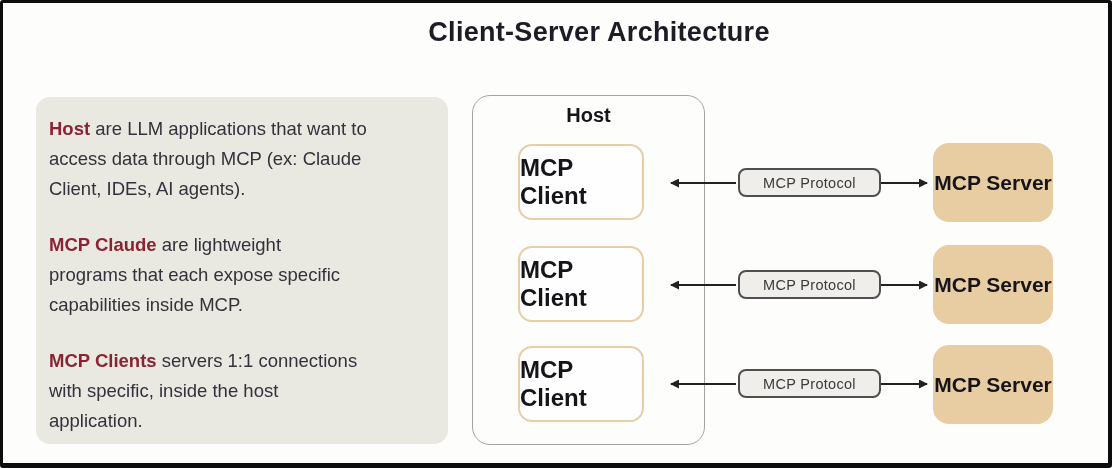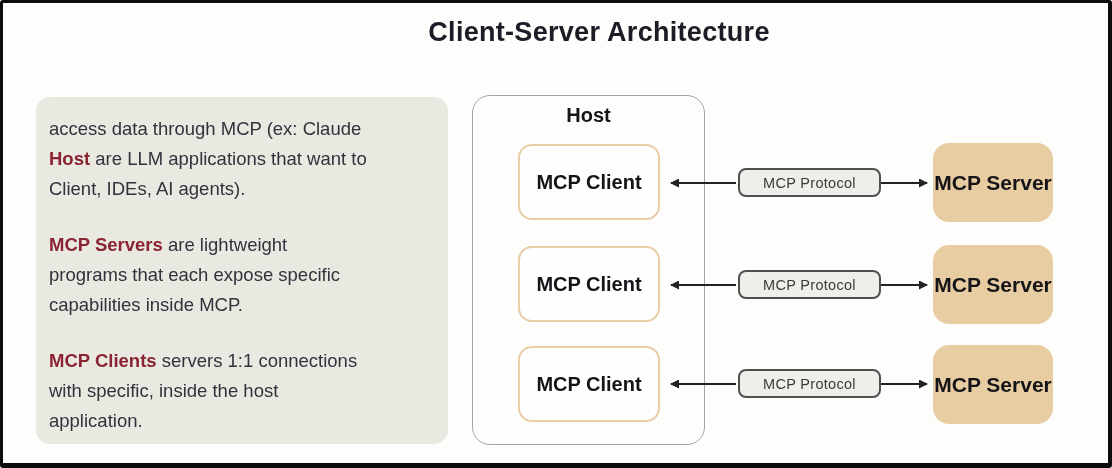--- a/index.html
+++ b/index.html
@@ -21,24 +21,24 @@
   .info-panel{position:absolute; left:36px; top:97px; width:412px; height:347px;
     background:var(--panel-bg); border-radius:14px; padding:17px 10px 0 13px;}
   .para{margin-bottom:26px;}
   .para .line{font-size:18.5px; line-height:30px; color:var(--body-text); white-space:nowrap;}
   .para .term{color:var(--term-maroon); font-weight:700;}
   
   .host-box{position:absolute; left:472px; top:95px; width:233px; height:350px;
     border:1.5px solid var(--host-border); border-radius:18px; background:transparent;}
   .host-label{position:absolute; top:8px; left:0; width:100%; text-align:center;
     font-size:20px; font-weight:700; color:var(--box-text);}
-  .client-box{position:absolute; left:45px; width:142px; height:76px;
+  .client-box{position:absolute; left:45px; width:126px; height:76px;
     background:var(--client-bg); border:2px solid var(--client-border); border-radius:14px;
     display:flex; align-items:center; justify-content:center;
-    font-size:20px; font-weight:700; color:var(--box-text);}
+    font-size:24px; font-weight:700; color:var(--box-text);}
   .client-box.r1{top:48px;} .client-box.r2{top:150px;} .client-box.r3{top:250px;}
   
   .pill{position:absolute; left:738px; width:143px; height:29px;
     background:var(--pill-bg); border:2px solid var(--pill-border); border-radius:8px;
     display:flex; align-items:center; justify-content:center;
     font-size:14.5px; color:var(--pill-text); letter-spacing:.3px; z-index:2;}
   .pill.r1{top:168px;} .pill.r2{top:270px;} .pill.r3{top:369px;}
   
   .server-box{position:absolute; left:933px; width:120px; height:79px;
     background:var(--server-bg); border-radius:16px;
@@ -51,26 +51,26 @@
 </head>
 <body>
 
 <div class="frame">
   <div class="frame-border"></div>
 
   <h1 class="title">Client-Server Architecture</h1>
 
   <div class="info-panel">
     <div class="para">
+      <div class="line"><span class="term">Host</span><span> are LLM applications that want to</span></div>
       <div class="line">access data through MCP (ex: Claude</div>
-      <div class="line"><span class="term">Host</span><span> are LLM applications that want to</span></div>
       <div class="line">Client, IDEs, AI agents).</div>
     </div>
     <div class="para">
-      <div class="line"><span class="term">MCP Servers</span><span> are lightweight</span></div>
+      <div class="line"><span class="term">MCP Claude</span><span> are lightweight</span></div>
       <div class="line">programs that each expose specific</div>
       <div class="line">capabilities inside MCP.</div>
     </div>
     <div class="para">
       <div class="line"><span class="term">MCP Clients</span><span> servers 1:1 connections</span></div>
       <div class="line">with specific, inside the host</div>
       <div class="line">application.</div>
     </div>
   </div>
 

